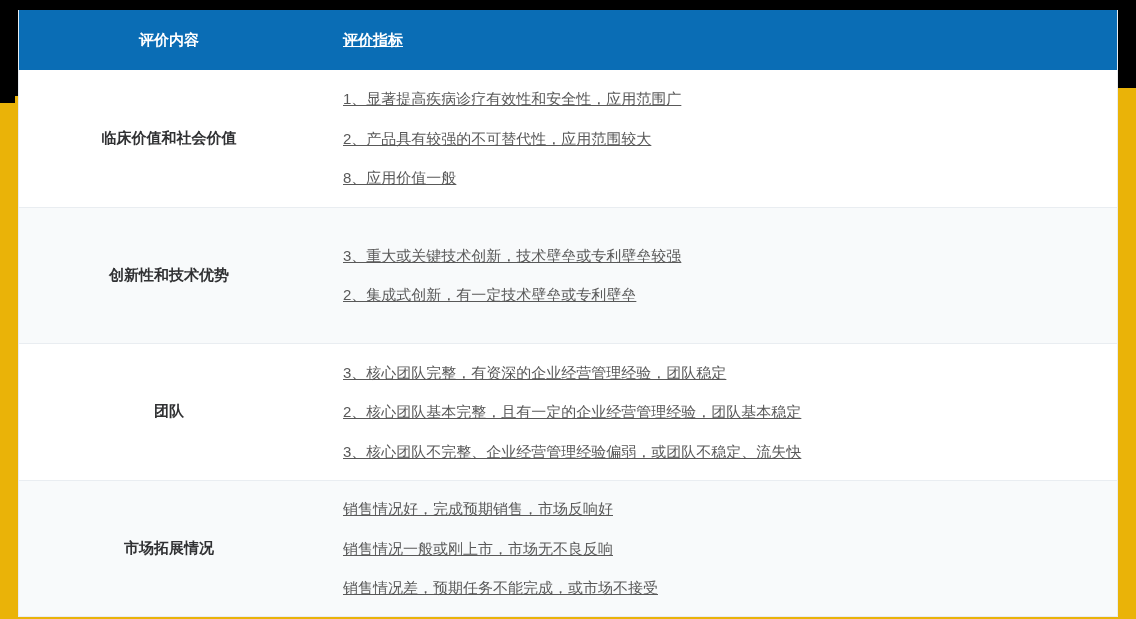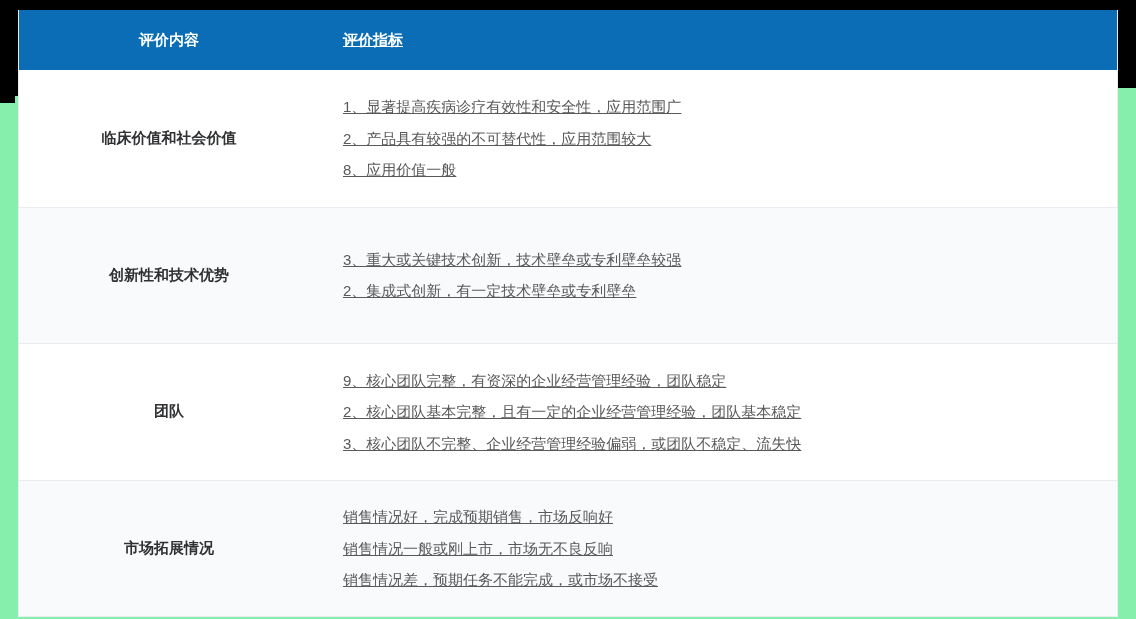--- a/index.html
+++ b/index.html
@@ -5,21 +5,21 @@
   * { margin: 0; padding: 0; box-sizing: border-box; }
   html, body { background: #ffffff; }
   body {
     font-family: "Liberation Sans", "DejaVu Sans", sans-serif;
     -webkit-font-smoothing: antialiased;
   }
   .page {
     position: relative;
     width: 1136px;
     height: 619px;
-    background: #86efac;
+    background: #eab308;
     overflow: hidden;
   }
   
   .lb { position: absolute; background: var(--letterbox, #000); }
   .lb-top     { left: 0;      top: 0;    width: 1136px; height: 10px; }
   .lb-left-a  { left: 0;      top: 0;    width: 19px;   height: 96px; }
   .lb-left-b  { left: 0;      top: 96px; width: 15px;   height: 7px; }
   .lb-right   { left: 1118px; top: 0;    width: 18px;   height: 88px; }
 
   .table-card {
@@ -59,20 +59,21 @@
     font-weight: bold;
     color: var(--category-text, #303133);
   }
   .td.col2 {
     display: flex;
     flex-direction: column;
     justify-content: center;
     font-size: 15px;
     line-height: 31.5px;
     color: var(--criteria-text, #595959);
+    gap: 8px;
   }
   .criteria-line { white-space: nowrap; }
 </style>
 </head>
 <body>
 
 <div class="page">
   <div class="lb lb-top"></div>
   <div class="lb lb-left-a"></div>
   <div class="lb lb-left-b"></div>
@@ -97,21 +98,21 @@
     <div class="td col1">创新性和技术优势</div>
     <div class="td col2">
             <div class="criteria-line">3、重大或关键技术创新，技术壁垒或专利壁垒较强</div>
             <div class="criteria-line">2、集成式创新，有一定技术壁垒或专利壁垒</div>
           </div>
   </div>
 
   <div class="tr">
     <div class="td col1">团队</div>
     <div class="td col2">
-            <div class="criteria-line">9、核心团队完整，有资深的企业经营管理经验，团队稳定</div>
+            <div class="criteria-line">3、核心团队完整，有资深的企业经营管理经验，团队稳定</div>
             <div class="criteria-line">2、核心团队基本完整，且有一定的企业经营管理经验，团队基本稳定</div>
             <div class="criteria-line">3、核心团队不完整、企业经营管理经验偏弱，或团队不稳定、流失快</div>
           </div>
   </div>
 
   <div class="tr">
     <div class="td col1">市场拓展情况</div>
     <div class="td col2">
             <div class="criteria-line">销售情况好，完成预期销售，市场反响好</div>
             <div class="criteria-line">销售情况一般或刚上市，市场无不良反响</div>

